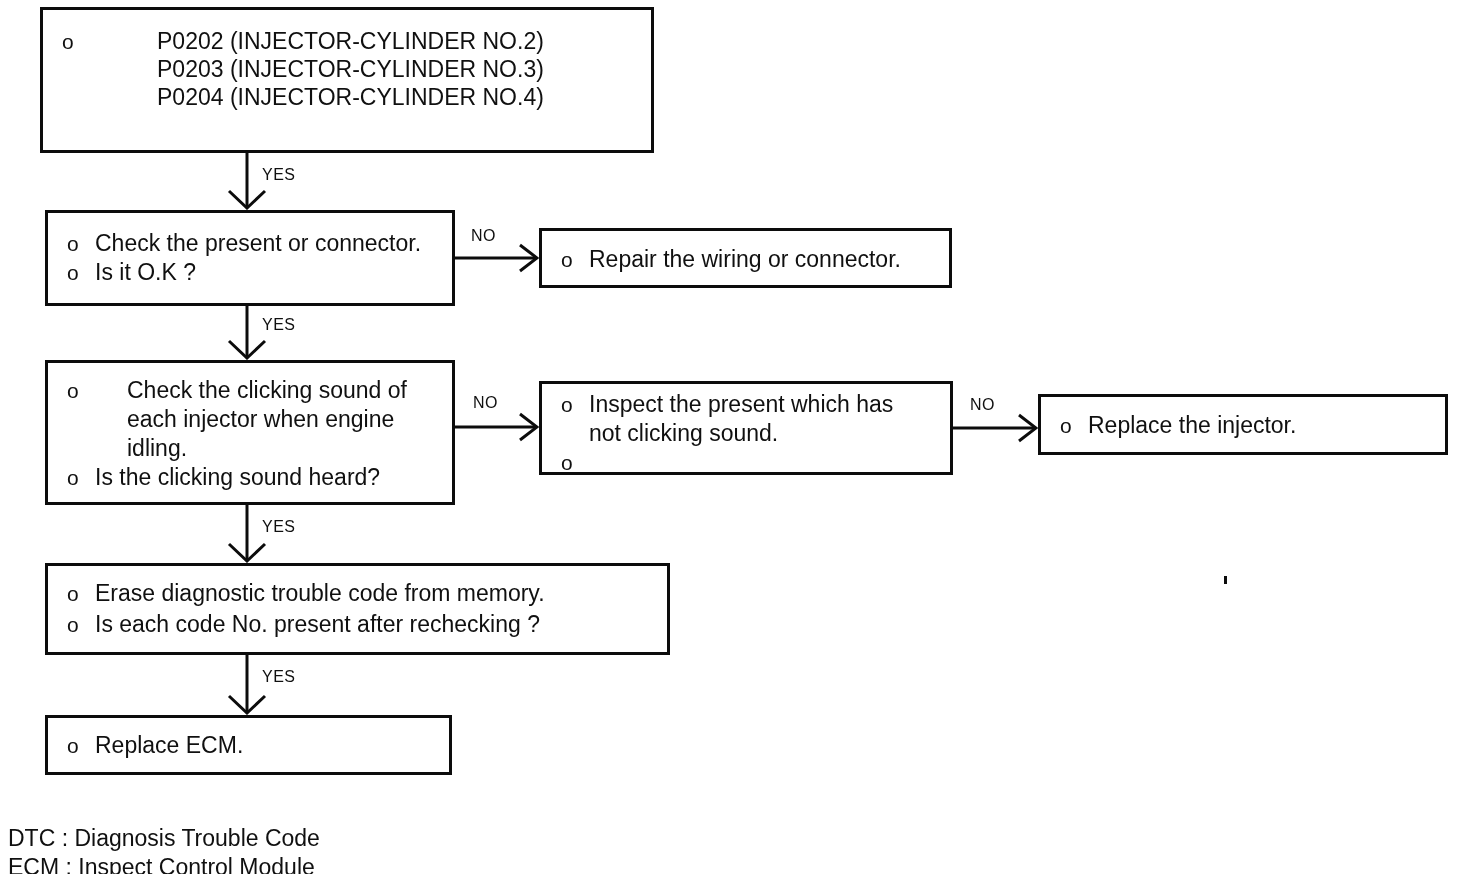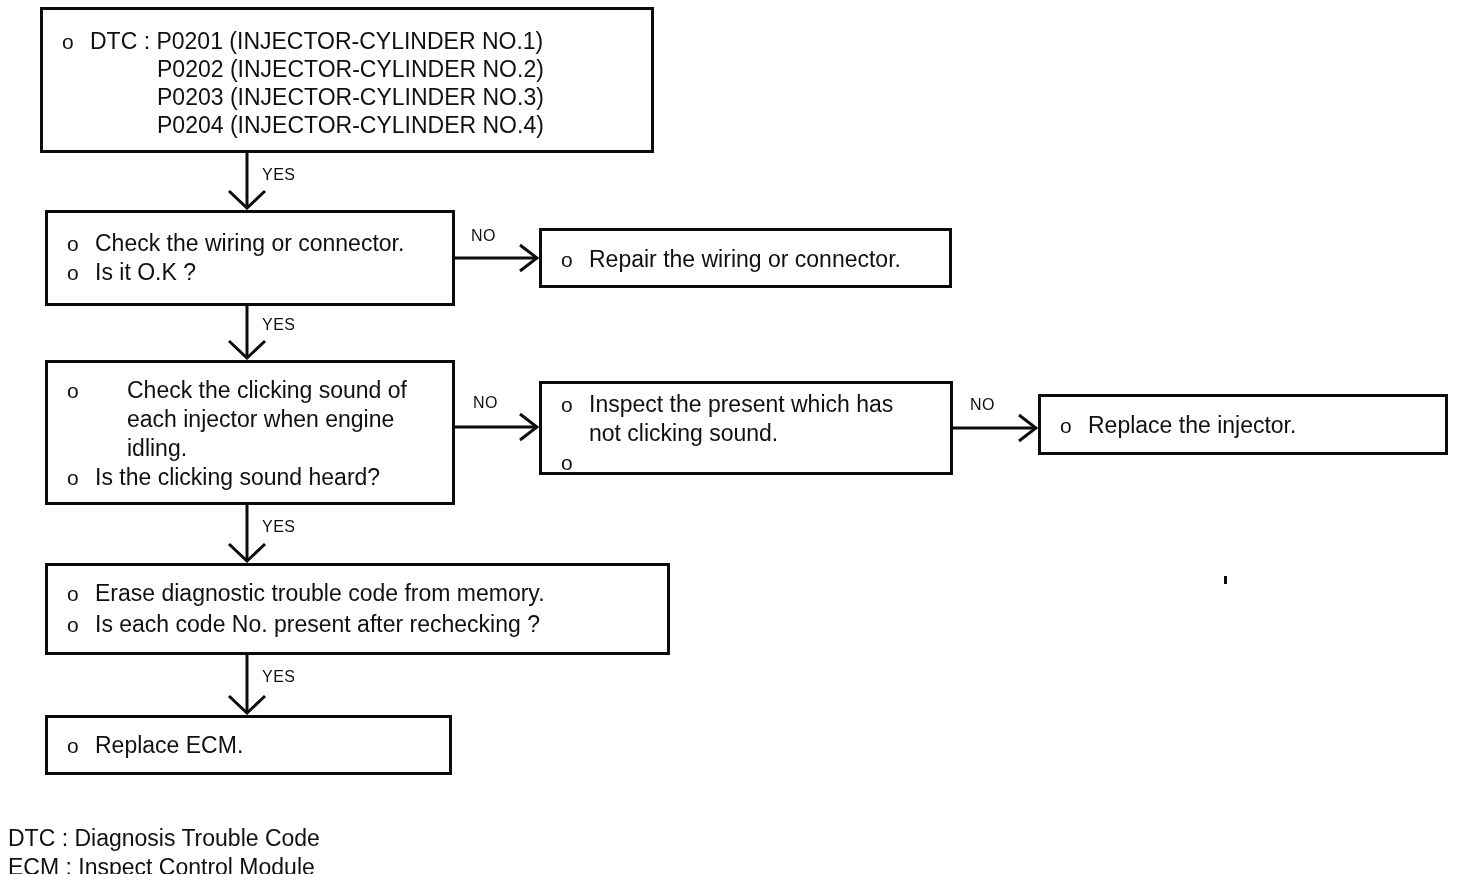--- a/index.html
+++ b/index.html
@@ -58,38 +58,37 @@
 </style>
 </head>
 <body>
 
 <div class="canvas">
 
   <div class="box" style="left:40px; top:7px; width:614px; height:146px; padding:17px 0 0 19px;">
     <div class="item">
       <span class="bullet">o</span>
       <div class="dtc-lines">
-        <div>DTC : P0201 (INJECTOR-CYLINDER NO.1)</div>
         <div class="ind">P0202 (INJECTOR-CYLINDER NO.2)</div>
         <div class="ind">P0203 (INJECTOR-CYLINDER NO.3)</div>
         <div class="ind">P0204 (INJECTOR-CYLINDER NO.4)</div>
       </div>
     </div>
   </div>
 
   <svg class="arrow" style="left:226px; top:153px;" width="42" height="57">
     <line x1="21" y1="0" x2="21" y2="54" stroke="#0c0c0c" stroke-width="3"></line>
     <polyline points="3,38 21,55 39,38" fill="none" stroke="#0c0c0c" stroke-width="3"></polyline>
   </svg>
   <span class="lbl" style="left:262px; top:166px;">YES</span>
 
   <div class="box" style="left:45px; top:210px; width:410px; height:96px; padding:16px 0 0 19px;">
     <div class="item">
       <span class="bullet">o</span>
-      <span class="txt">Check the wiring or connector.</span>
+      <span class="txt">Check the present or connector.</span>
     </div>
     <div class="item">
       <span class="bullet">o</span>
       <span class="txt">Is it O.K ?</span>
     </div>
   </div>
 
   <span class="lbl" style="left:471px; top:227px;">NO</span>
   <svg class="arrow" style="left:455px; top:243px;" width="84" height="30">
     <line x1="0" y1="15" x2="81" y2="15" stroke="#0c0c0c" stroke-width="3"></line>

